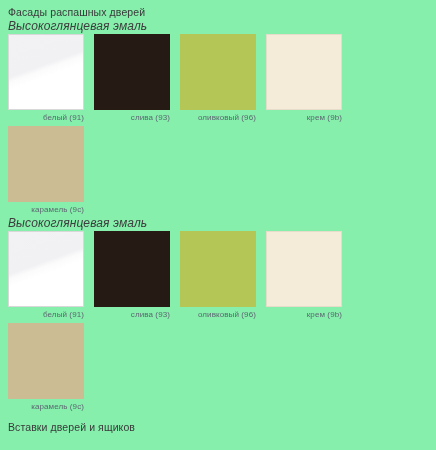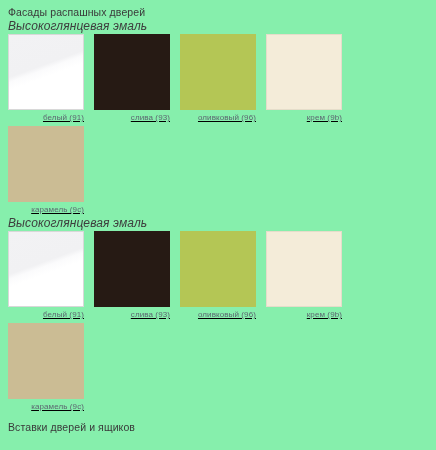--- a/index.html
+++ b/index.html
@@ -32,21 +32,20 @@
     color: #3d3d3d;
     padding: 0 0 3px 8px;
     line-height: 10px;
     letter-spacing: 0.1px;
   }
   .swatch-row {
     display: flex;
     flex-wrap: wrap;
     padding-left: 8px;
     gap: 0px;
-    text-decoration: underline;
   }
   .swatch-cell {
     width: 86px;
     margin-bottom: 2px;
   }
   .swatch {
     width: 76px;
     height: 76px;
     display: block;
   }

